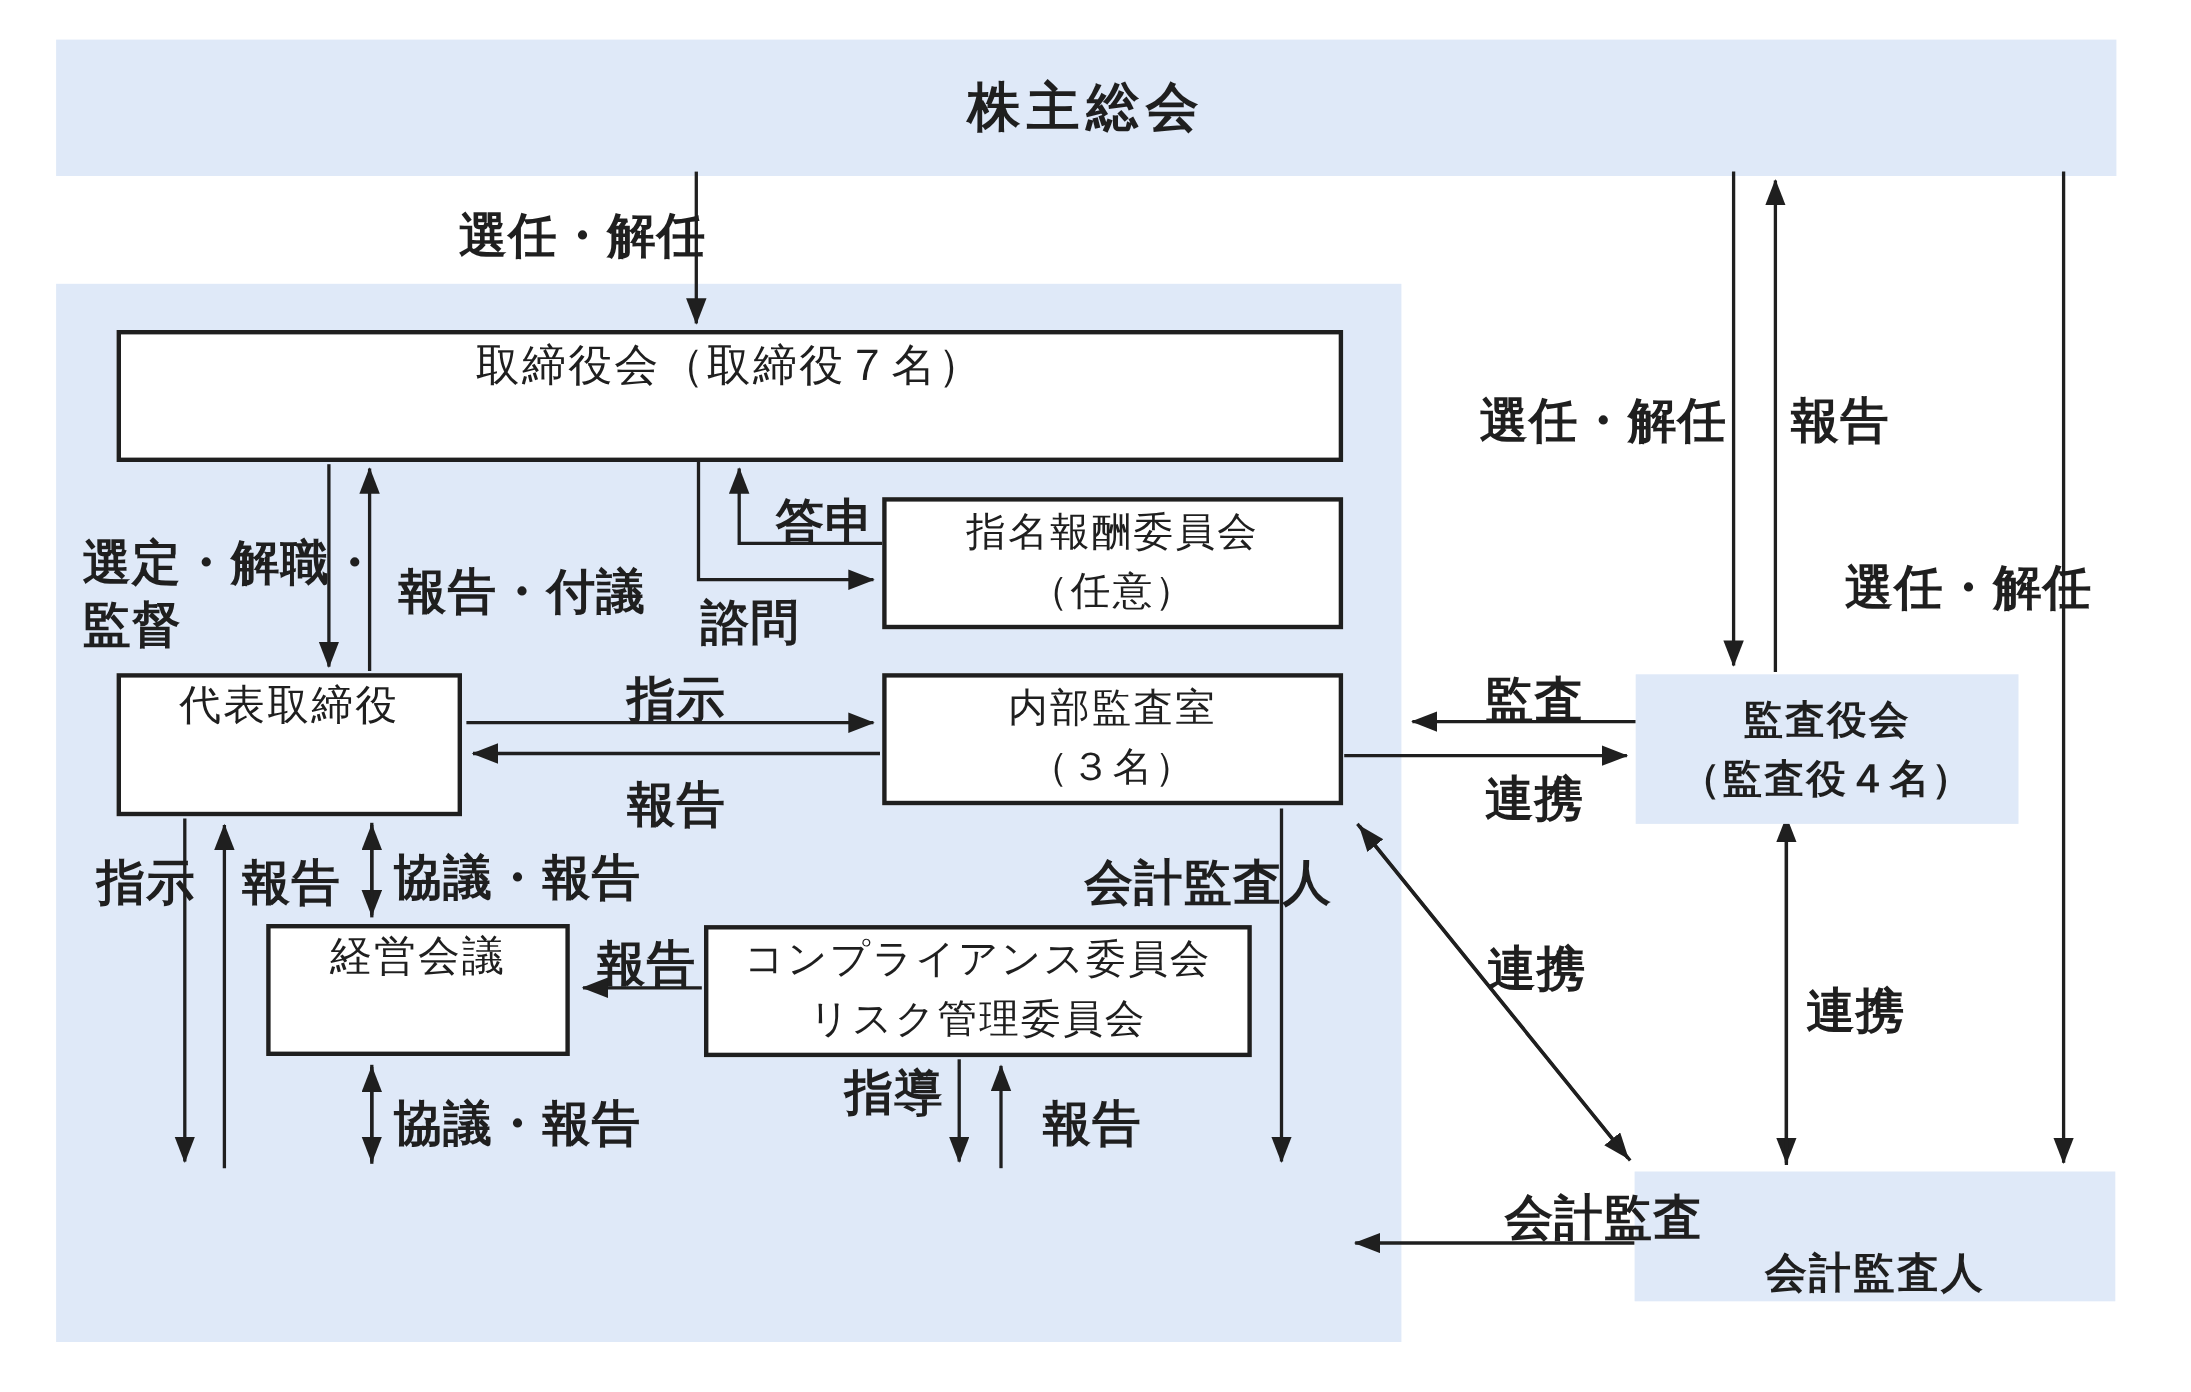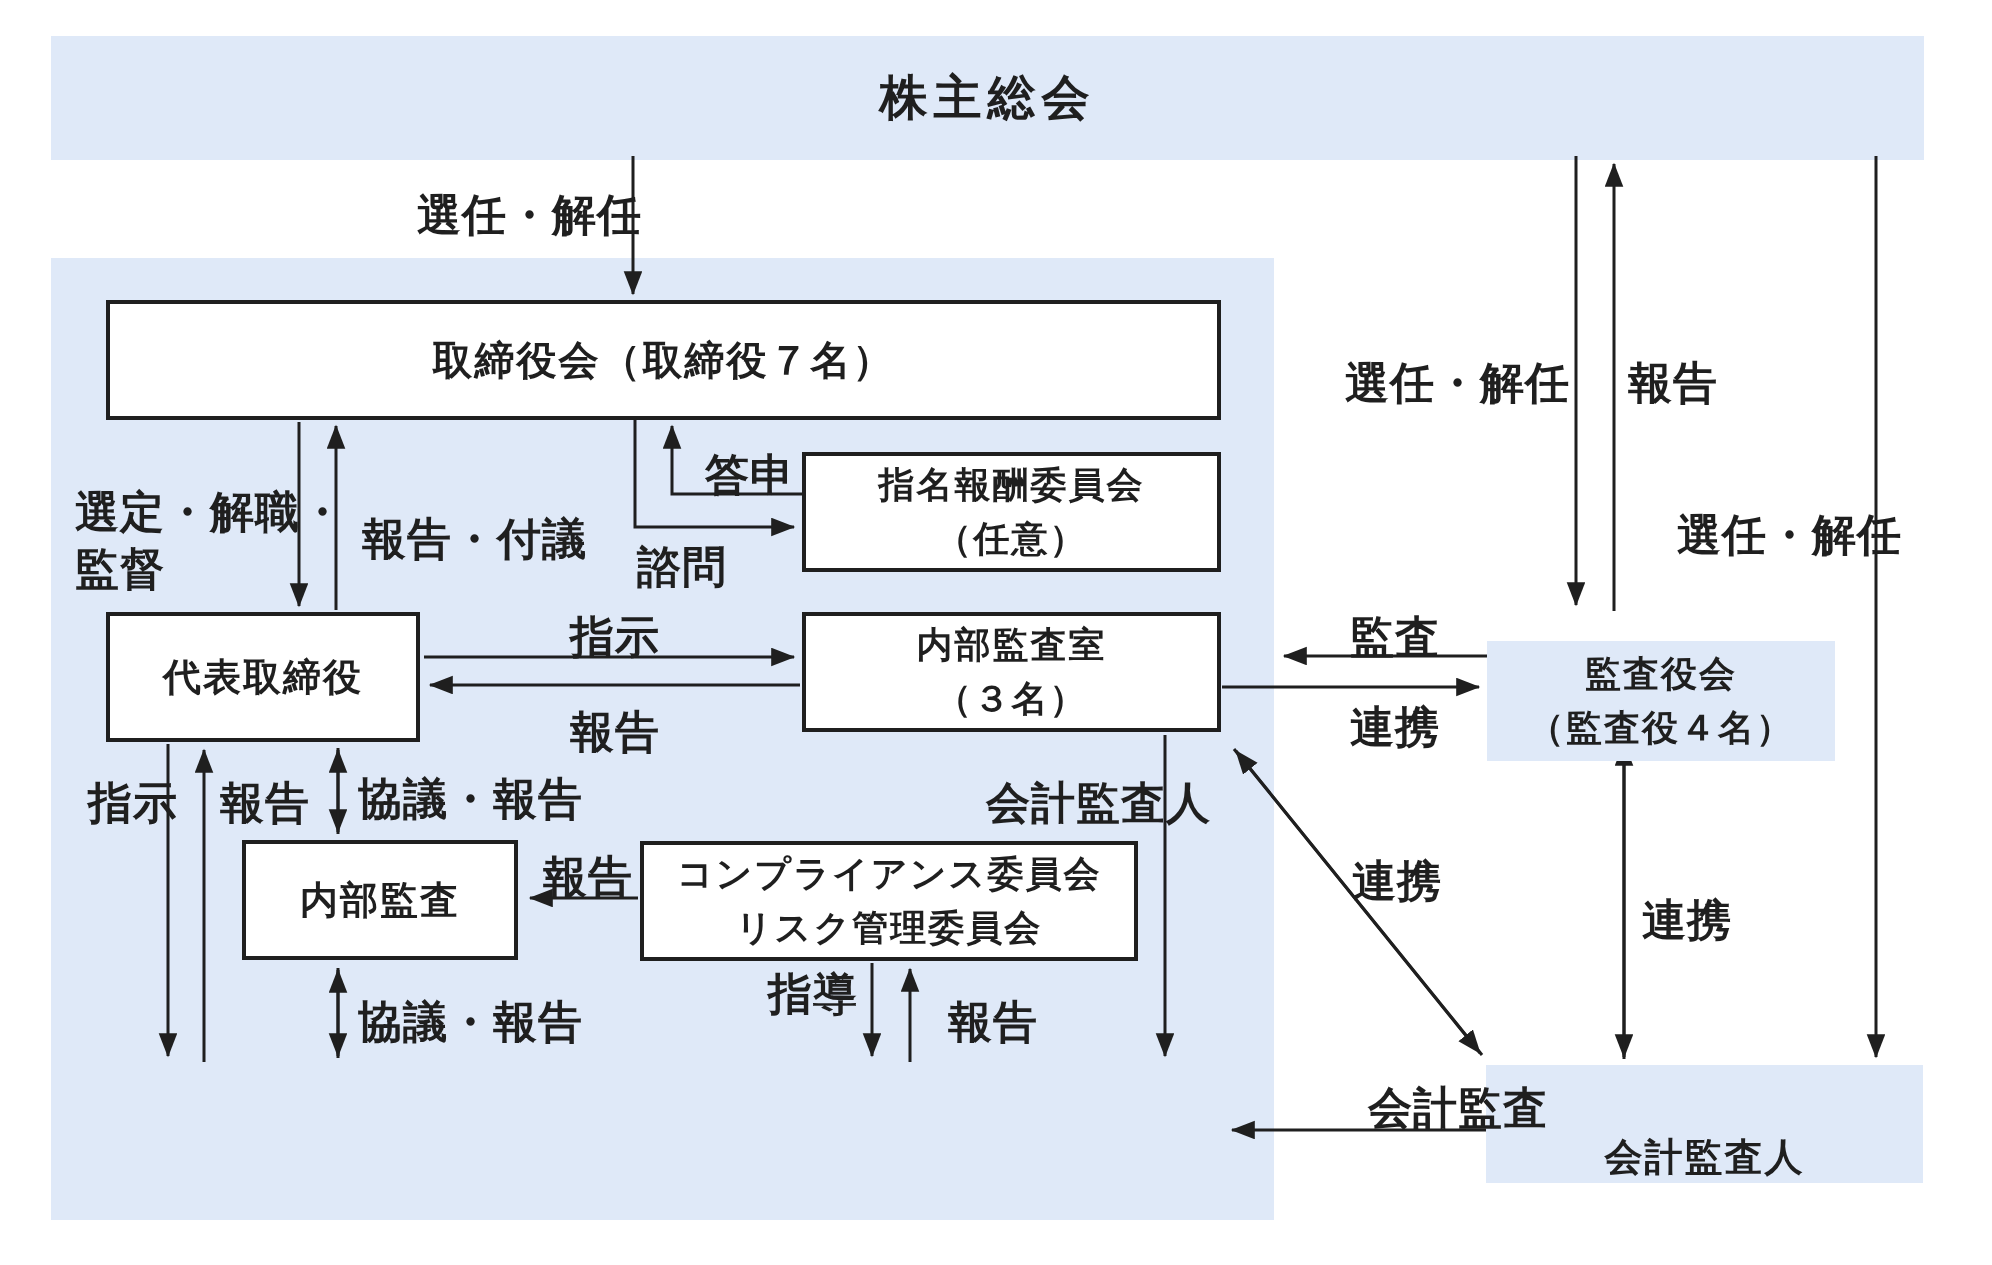--- a/index.html
+++ b/index.html
@@ -9,22 +9,22 @@
   }
   html,body{margin:0;padding:0;background:#ffffff;}
   #stage{
     position:relative;width:1992px;height:1265px;background:var(--white);
     font-family:"Liberation Sans","DejaVu Sans",sans-serif;
     color:var(--ink);overflow:hidden;
   }
   .bluefill{position:absolute;background:var(--blue);}
   .box{
     position:absolute;background:var(--white);border:4px solid var(--ink);
-    box-sizing:border-box;display:flex;align-items:center;justify-content:center;
-    text-align:center;font-weight:bold;white-space:pre-line;
+    box-sizing:border-box;display:flex;justify-content:center;
+    text-align:center;font-weight:normal;white-space:pre-line;
   }
   .bluebox{
     position:absolute;background:var(--blue);border:none;
     box-sizing:border-box;display:flex;align-items:center;justify-content:center;
     text-align:center;font-weight:bold;white-space:pre-line;
   }
   .banner{
     position:absolute;display:flex;align-items:center;justify-content:center;
     background:var(--blue);font-weight:bold;
   }
@@ -94,27 +94,27 @@
 （任意）</span>
   </div>
   <div class="box fs38" style="left:106px;top:612px;width:314px;height:130px;">
     <span>代表取締役</span>
   </div>
   <div class="box fs36" style="left:802px;top:612px;width:419px;height:120px;">
     <span>内部監査室
 （３名）</span>
   </div>
   <div class="box fs38" style="left:242px;top:840px;width:276px;height:120px;">
-    <span>内部監査</span>
+    <span>経営会議</span>
   </div>
   <div class="box fs36" style="left:640px;top:841px;width:498px;height:120px;">
     <span>コンプライアンス委員会
 リスク管理委員会</span>
   </div>
-  <div class="bluebox fs36" style="left:1487px;top:613px;width:348px;height:120px;margin-top:28px;">
+  <div class="bluebox fs36" style="left:1487px;top:613px;width:348px;height:136px;">
     <span>監査役会
 （監査役４名）</span>
   </div>
   <div class="bluebox fs38" style="left:1486px;top:1065px;width:437px;height:118px;align-items:flex-end;">
     <span>会計監査人</span>
   </div>
 
   <div class="lbl" style="left:417px;top:186px;">選任・解任</div>
   <div class="lbl" style="left:75px;top:483px;">選定・解職・
 監督</div>

